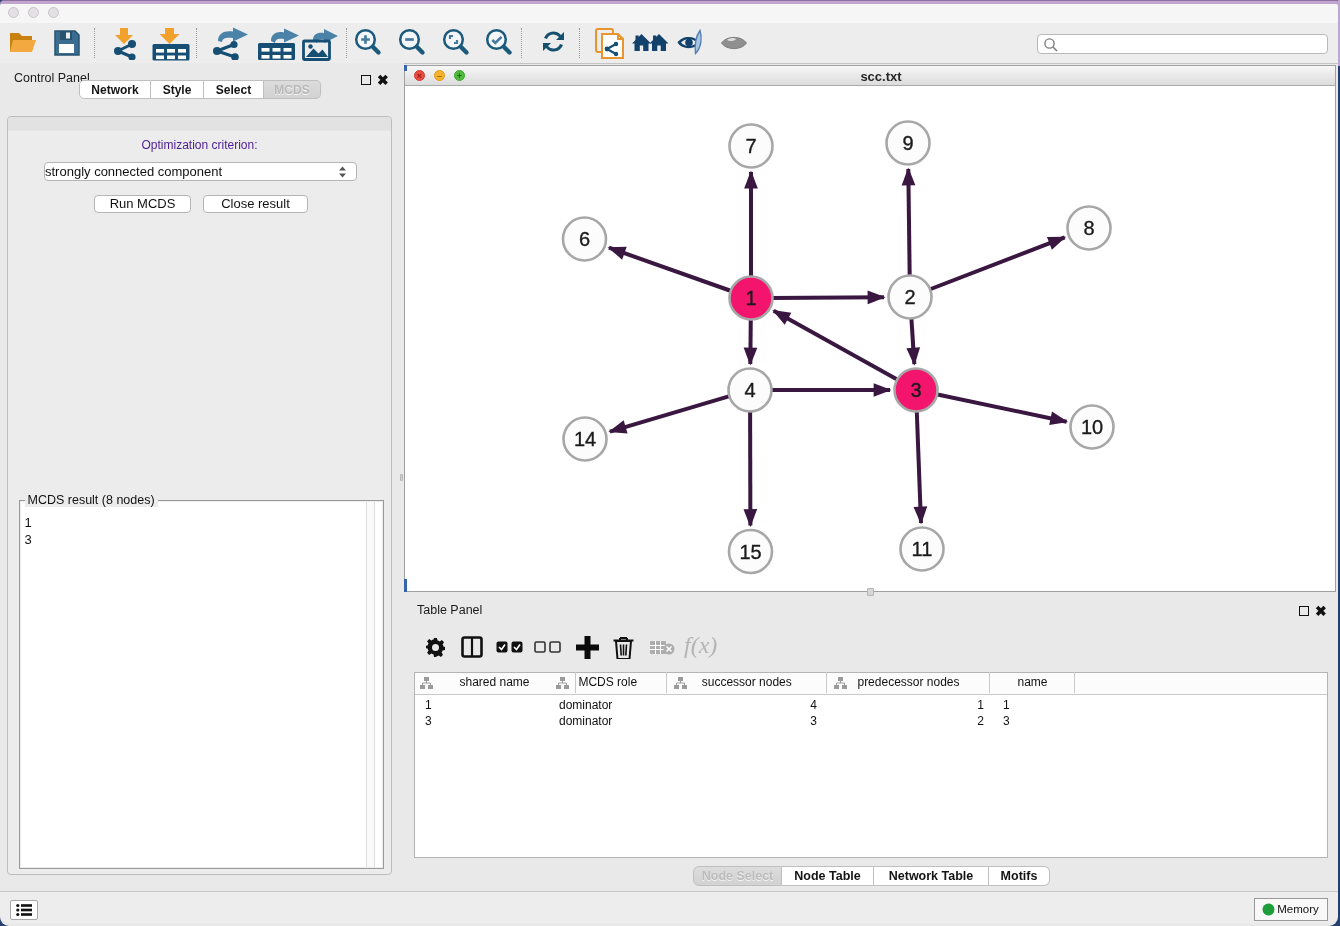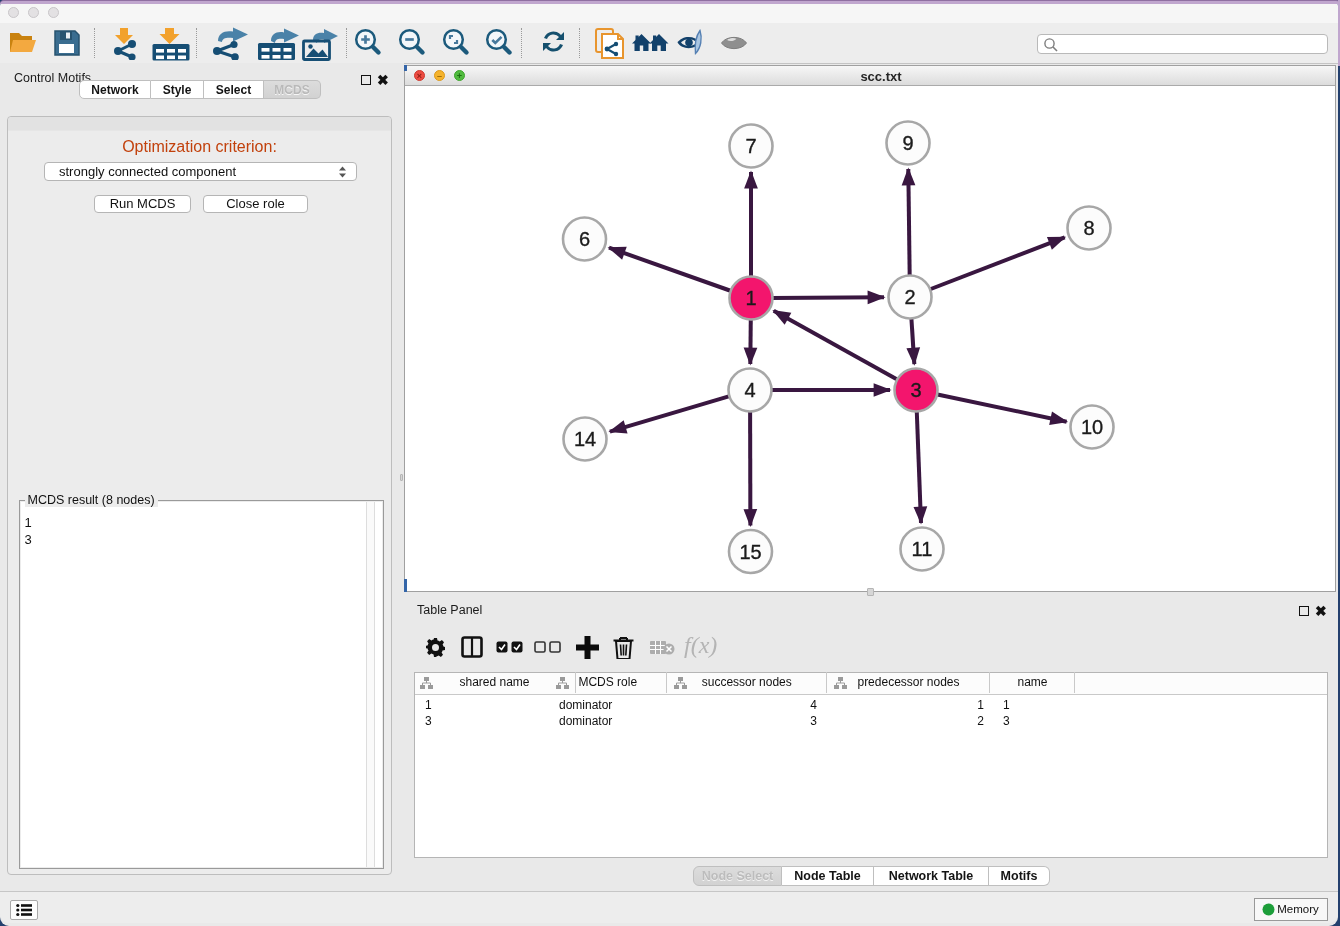--- a/index.html
+++ b/index.html
@@ -17,22 +17,22 @@
 #cptitle{position:absolute;left:14px;top:8px;font-size:12.5px;color:#1a1a1a}
 .sqico{position:absolute;width:10px;height:10px;border:1.5px solid #111;background:transparent}
 .xico{position:absolute;font-size:14px;font-weight:bold;color:#111;line-height:12px}
 .tabbar{position:absolute;display:flex}
 .tab{height:19px;font-size:12px;font-weight:600;color:#141414;background:#fff;border:1px solid #bfbfbf;border-left:none;text-align:center;line-height:18px}
 .tab.first{border-left:1px solid #bfbfbf;border-radius:5px 0 0 5px}
 .tab.last{border-radius:0 5px 5px 0}
 .tab.sel{background:linear-gradient(#dcdcdc,#d2d2d2);color:#b9b9b9;text-shadow:0 1px 0 #f6f6f6}
 #cpcontent{position:absolute;left:7px;top:53px;width:385px;height:759px;border:1px solid #bdbdbd;border-radius:4px;background:#ececec}
 #cpstrip{position:absolute;left:0;top:0;width:100%;height:14px;background:#e2e2e2;border-radius:4px 4px 0 0;border-bottom:1px solid #e6e6e6}
-#optlabel{position:absolute;left:0;top:21px;width:100%;text-align:center;font-size:16px;color:#c2410c}
-#combo{position:absolute;left:36px;top:45px;width:313px;height:19px;background:#fff;border:1px solid #b5b5b5;border-radius:4px;font-size:13px;line-height:17px;padding-left:14px;color:#111}
+#optlabel{position:absolute;left:0;top:21px;width:100%;text-align:center;font-size:12px;color:#4c1d95}
+#combo{position:absolute;left:36px;top:45px;width:313px;height:19px;background:#fff;border:1px solid #b5b5b5;border-radius:4px;font-size:13px;line-height:17px;color:#111}
 .btn{position:absolute;height:18px;background:#fff;border:1px solid #b5b5b5;border-radius:4px;font-size:13px;color:#111;text-align:center;line-height:16px}
 #fieldset{position:absolute;left:10.5px;top:383px;width:365px;height:369px;border:1px solid #9a9a9a}
 #fslegend{position:absolute;left:5px;top:-8px;background:#ececec;padding:0 3px;font-size:12.5px;color:#111}
 #fsinner{position:absolute;left:1px;top:1px;width:361px;height:365px;background:#fff;overflow:hidden}
 #fstrack{position:absolute;right:7px;top:0;width:9px;height:100%;background:#fafafa;border-left:1px solid #ddd;border-right:1px solid #ddd}
 
 #vsplit{position:absolute;left:399px;top:63px;width:5px;height:828px;background:#e9e9e9}
 #hsplit{position:absolute;left:404px;top:592px;width:934px;height:8px;background:#e9e9e9}
 
 #nw{position:absolute;left:404px;top:65px;width:932px;height:527px;border:1px solid #a0a0a0;background:#fff}
@@ -181,40 +181,40 @@
       <path d="M1.5 16 C6.5 8.5 21.5 8.5 26.5 16 C21.5 23.5 6.5 23.5 1.5 16 z" fill="none" stroke="#7e7e7e" stroke-width="1"></path>
  </svg>
  <div id="search">
       <svg width="16" height="16" viewBox="0 0 16 16" style="position:absolute;left:5px;top:2px">
    <circle cx="6.5" cy="6.5" r="4.6" fill="none" stroke="#7d7d7d" stroke-width="1.4"></circle>
    <path d="M10 10 L14 14" stroke="#7d7d7d" stroke-width="1.6"></path>
       </svg>
     </div>
 </div>
 <div id="cp">
- <div id="cptitle">Control Motifs</div>
+ <div id="cptitle">Control Panel</div>
  <div class="sqico" style="left:361px;top:12px"></div>
  <div class="xico" style="left:377px;top:11px">✖</div>
  <div class="tabbar" style="left:79px;top:17px">
   <div class="tab first" style="width:72px">Network</div>
   <div class="tab" style="width:53px">Style</div>
   <div class="tab" style="width:60px">Select</div>
   <div class="tab sel last" style="width:57px">MCDS</div>
  </div>
  <div id="cpcontent">
   <div id="cpstrip"></div>
   <div id="optlabel">Optimization criterion:</div>
   <div id="combo">strongly connected component
     <svg width="11" height="14" viewBox="0 0 11 14" style="position:absolute;right:8px;top:2px">
       <path d="M2 5.5 L5.5 1.5 L9 5.5 z" fill="#555"></path>
           <path d="M2 8.5 L5.5 12.5 L9 8.5 z" fill="#555"></path>
     </svg>
   </div>
   <div class="btn" style="left:86px;top:78px;width:97px">Run MCDS</div>
-  <div class="btn" style="left:195px;top:78px;width:105px">Close role</div>
+  <div class="btn" style="left:195px;top:78px;width:105px">Close result</div>
   <div id="fieldset">
     <div id="fsinner">
       <div style="position:absolute;left:4px;top:12px;font-size:13px;color:#111;line-height:17px">1<br>3</div>
       <div id="fstrack"></div>
     </div>
     <div id="fslegend">MCDS result (8 nodes)</div>
   </div>
  </div>
 </div>
 <div id="vsplit">

